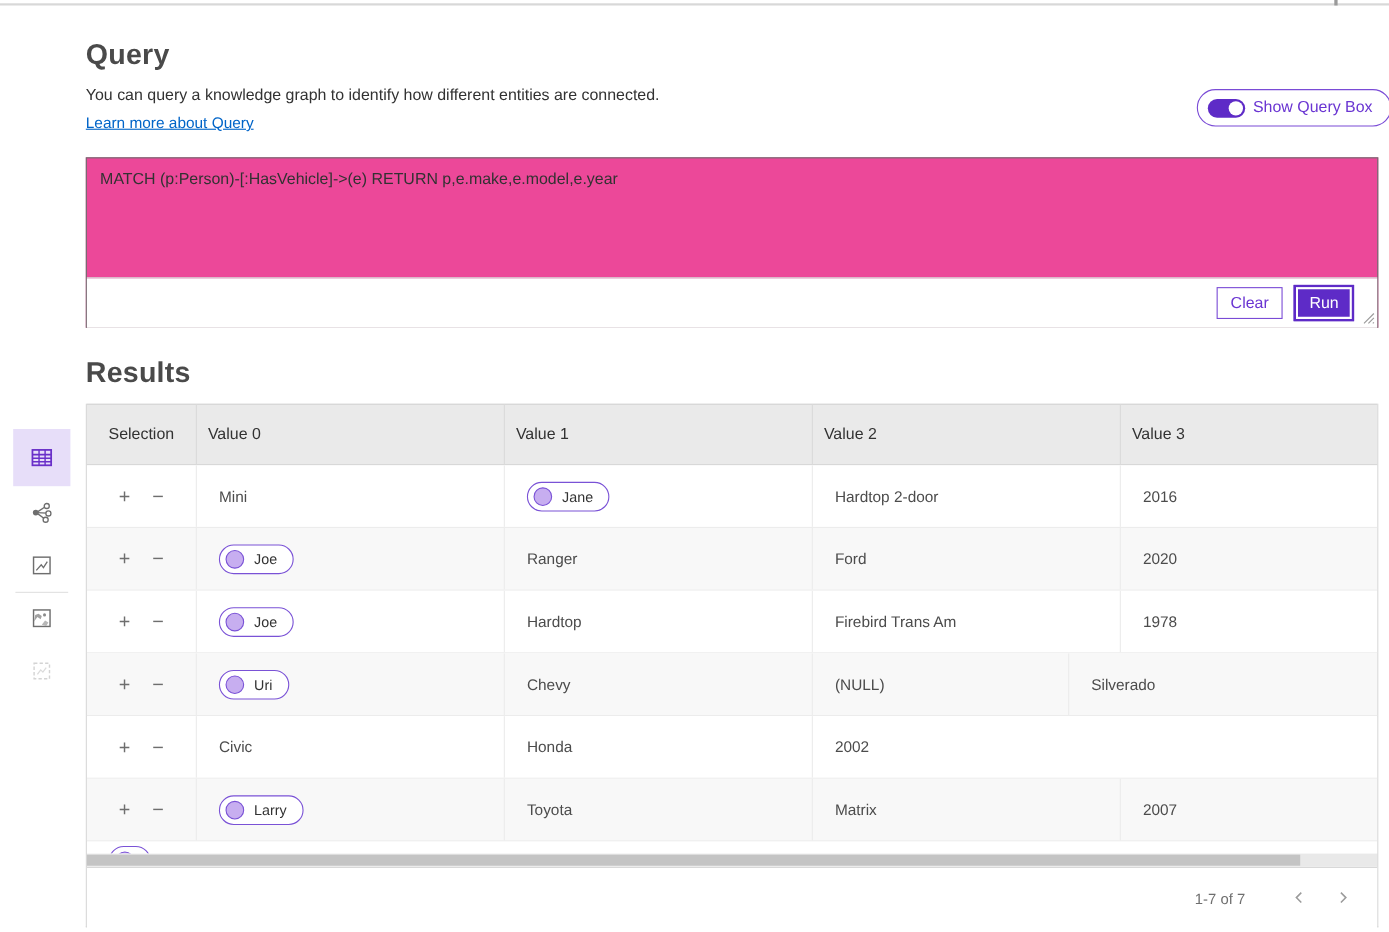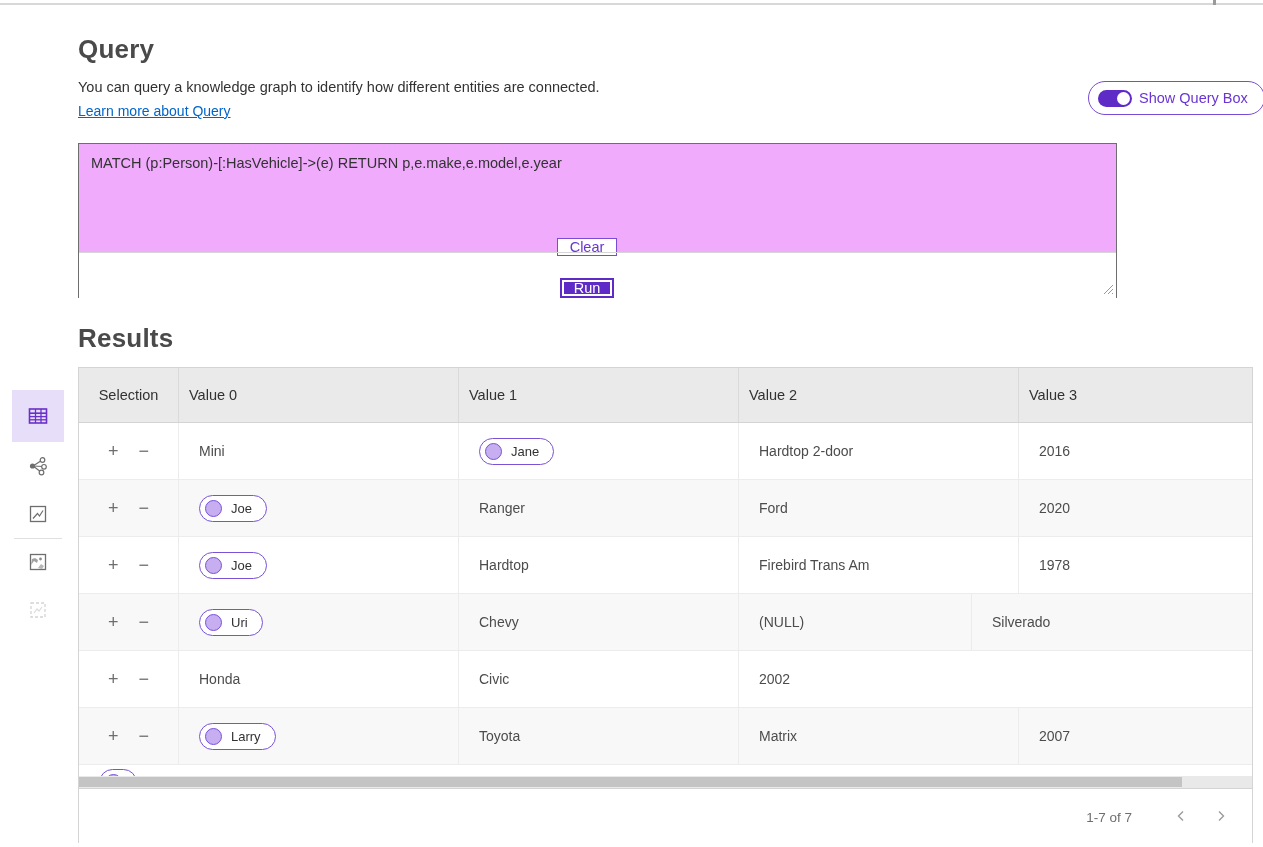--- a/index.html
+++ b/index.html
@@ -17,25 +17,25 @@
 
   .query-desc { position:absolute; left:78px; top:79px; font-size:14.5px; color:#323232; }
   .learn-more { position:absolute; left:78px; top:103px; font-size:14px; font-weight:400; color:#0064c8; text-decoration:underline; cursor:pointer; }
 
   .toggle-pill { position:absolute; left:1088px; top:81px; height:34px; display:flex; align-items:center; gap:7px;
     border:1px solid #7a4bd6; border-radius:17px; padding:0 16px 0 9px; background:#fff; cursor:pointer; }
   .toggle-label { color:#6a35d2; font-size:14.5px; white-space:nowrap; }
   .switch-track { position:relative; width:34px; height:17px; border-radius:9px; background:#5e2bc7; flex:0 0 auto; }
   .switch-knob { position:absolute; right:2px; top:2px; width:13px; height:13px; border-radius:50%; background:#fff; }
 
-  .query-panel { position:absolute; left:78px; top:143px; width:1039px; height:155px; border:1px solid #6e6e6e; background:#f0abfc; }
+  .query-panel { position:absolute; left:78px; top:143px; width:1175px; height:155px; border:1px solid #6e6e6e; background:#ec4899; }
   .query-textarea { position:relative; width:100%; height:109px; padding:11px 12px; font-size:14.5px; color:#323232;
     border-bottom:1px solid #d6d6d6; white-space:pre-wrap; cursor:text; }
   .resize-grip { position:absolute; right:2px; bottom:2px; width:14px; height:14px; }
-  .query-footer { display:flex; justify-content:flex-end; align-items:center; gap:22px; height:45px; padding-right:21px; background:#fff;flex-direction:column; }
+  .query-footer { display:flex; justify-content:flex-end; align-items:center; gap:10px; height:45px; padding-right:21px; background:#fff; }
   .btn-clear { height:29px; min-width:57px; padding:0 12px; background:#fff; border:1px solid #7a4bd6; color:#6a35d2;
     font-size:14.5px; font-family:inherit; cursor:pointer; }
   .btn-run { height:33px; min-width:50px; padding:0 12px; background:#5e2bc7; border:2px solid #5e2bc7; color:#fff;
     font-size:14.5px; font-family:inherit; cursor:pointer; box-shadow:inset 0 0 0 2px #fff; }
 
   
   .rail { position:absolute; left:0; top:384px; width:77px; }
   .rail-item { position:absolute; left:12px; width:52px; height:52px; display:flex; align-items:center; justify-content:center; cursor:pointer; }
   .rail-item.active { background:#e7def9; }
   .rail-divider { position:absolute; left:14px; width:48px; height:1px; background:#e0e0e0; }
@@ -230,22 +230,22 @@
     <div class="td v1">Chevy</div>
     <div class="td v3">(NULL)</div>
     <div class="td v2">Silverado</div>
   </div>
 
   <div class="trow">
     <div class="td sel">
       <button class="selbtn">+</button>
       <button class="selbtn">−</button>
     </div>
+    <div class="td v2">Civic</div>
     <div class="td v1">Honda</div>
-    <div class="td v2">Civic</div>
     <div class="td v3">2002</div>
   </div>
 
   <div class="trow">
     <div class="td sel">
       <button class="selbtn">+</button>
       <button class="selbtn">−</button>
     </div>
     <div class="td v0">
       <span class="pill">

